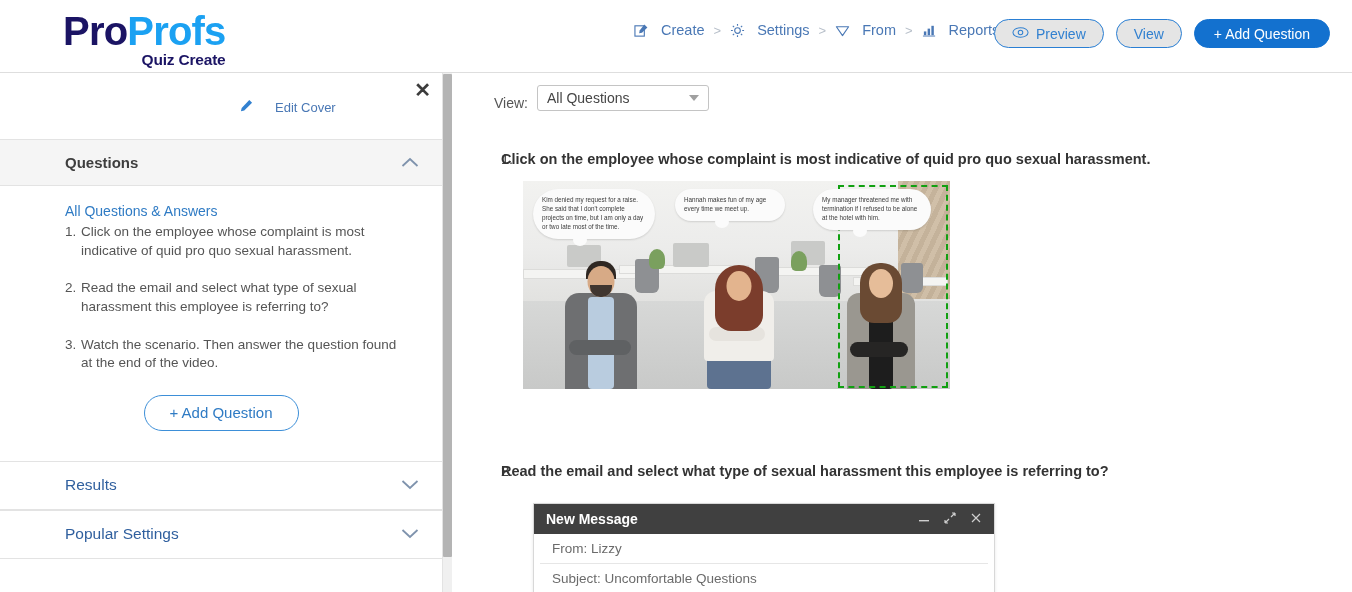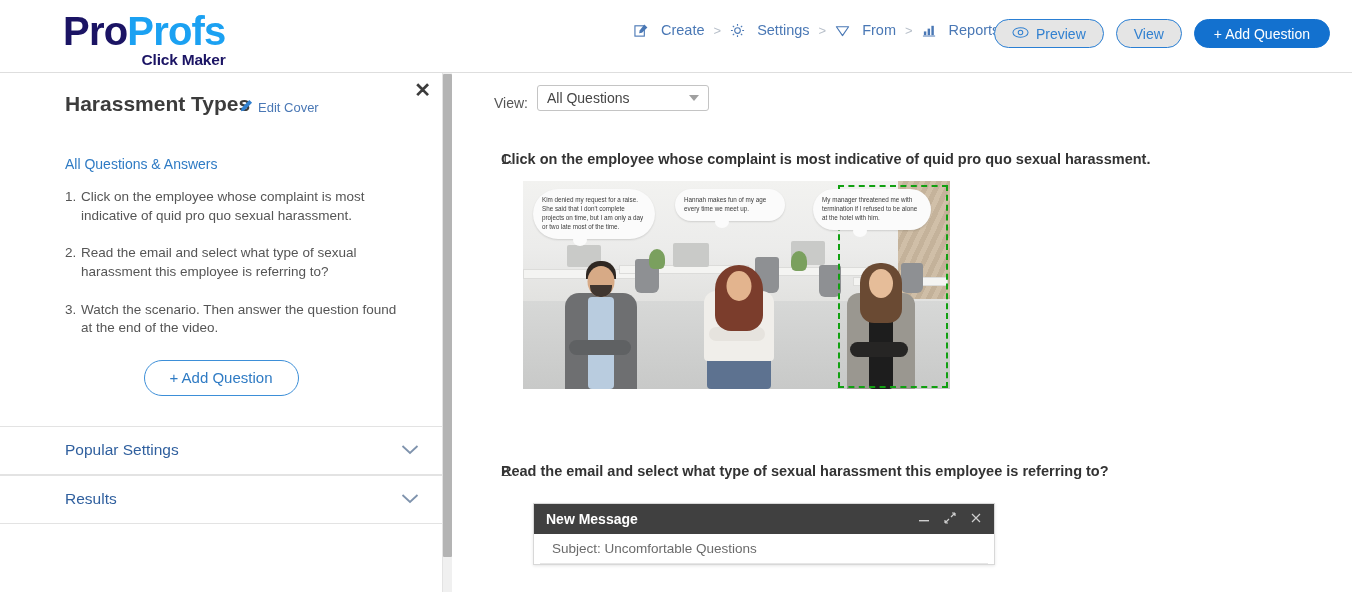--- a/index.html
+++ b/index.html
@@ -70,21 +70,21 @@
     width: 9px; height: 483px; background: #b4b4b4; border-radius: 1px;
   }
 
   .sb-header { position: relative; height: 66px; }
   .sb-title {
     position: absolute; left: 65px; top: 19px;
     font-size: 21px; color: #3c3c3c; font-weight: bold;
   }
   .edit-cover {
     position: absolute; left: 240px; top: 26px;
-    display: flex; align-items: center; gap: 5px;
+    display: flex; align-items: center; gap: 22px;
     font-size: 13px; color: #4a78b5; cursor: pointer;
   }
   .close-x {
     position: absolute; right: 11px; top: 7px;
     font-size: 20px; color: #3c3c3c; cursor: pointer;
     font-weight: bold; line-height: 1;
   }
 
   .sb-section {
     position: relative; height: 47px;
@@ -95,21 +95,21 @@
   .sb-section.plain { background: #ffffff; height: 49px; }
   .sb-section-label {
     margin-left: 65px; font-size: 15px; color: #3e3e3e; font-weight: bold;
   }
   .sb-section.plain .sb-section-label { color: #2f5f9e; font-weight: normal; font-size: 15.5px; }
   .sb-chevron { position: absolute; right: 23px; top: 50%; transform: translateY(-50%); }
 
   .sb-body { padding: 16px 0 0 0; }
   .all-qa {
     margin-left: 65px; font-size: 14px; color: #2f7bc4; cursor: pointer;
-    margin-bottom: 16px; display: inline-block;
+    margin-bottom: 4px; display: inline-block;
   }
   .q-list { margin: 0 0 0 0; }
   .q-item {
     display: flex; margin: 0 40px 19px 65px;
     font-size: 13.5px; color: #555; line-height: 1.38;
   }
   .q-num { width: 16px; flex: none; }
   .add-q-wrap { display: flex; justify-content: center; margin: 22px 0 30px 0; }
   .add-q-btn {
     border: 1px solid #3d8fd8; color: #2f7bc4; background: #fff;
@@ -207,21 +207,21 @@
     border-bottom: 1px solid #e6e6e6; margin: 0 6px;
   }
 </style>
 </head>
 <body>
 
 <div class="topbar">
 
   <div class="logo">
     <div class="logo-row1"><span class="logo-pro">Pro</span><span class="logo-profs">Profs</span></div>
-    <div class="logo-row2">Click Maker</div>
+    <div class="logo-row2">Quiz Create</div>
   </div>
 
   <div class="breadcrumb">
     <div class="crumb">
       <span>
         <svg width="15" height="15" viewBox="0 0 16 16">
             <rect x="1" y="3" width="10" height="11" fill="none" stroke="#4a78b5" stroke-width="1.2"></rect>
             <path d="M11 1.5 L14.3 4.8 L8.5 10.5 L5.5 11 L6 8z" fill="#4a78b5"></path>
           </svg>
       </span>
@@ -279,32 +279,39 @@
     </div>
     <div class="btn btn-primary">
       <span>+ Add Question</span>
     </div>
   </div>
 </div>
 
 <div class="sidebar">
 
   <div class="sb-header">
-    <div class="sb-title">Harassment Types</div>
     <div class="edit-cover">
       <span>
         <svg width="13" height="13" viewBox="0 0 14 14">
             <path d="M10 1 L13 4 L4.6 12.4 L1 13.2 L1.8 9.6z" fill="#3281d0"></path>
           </svg>
       </span>
       <span>Edit Cover</span>
     </div>
     <div class="close-x">✕</div>
   </div>
 
+  <div class="sb-section">
+    <div class="sb-section-label">Questions</div>
+    <span class="sb-chevron">
+      <svg width="18" height="11" viewBox="0 0 18 11">
+          <path d="M1.5 9 L9 2 L16.5 9" fill="none" stroke="#7f93ad" stroke-width="1.8"></path>
+        </svg>
+    </span>
+  </div>
 
   <div class="sb-body">
     <div class="all-qa">All Questions &amp; Answers</div>
 
     <div class="q-list">
       <div class="q-item">
         <span class="q-num">1.</span>
         <span>Click on the employee whose complaint is most indicative of quid pro quo sexual harassment.</span>
       </div>
       <div class="q-item">
@@ -318,30 +325,30 @@
     </div>
 
     <div class="add-q-wrap">
       <div class="add-q-btn">
         <span>+ Add Question</span>
       </div>
     </div>
   </div>
 
   <div class="sb-section plain">
-    <div class="sb-section-label">Popular Settings</div>
+    <div class="sb-section-label">Results</div>
     <span class="sb-chevron">
       <svg width="18" height="11" viewBox="0 0 18 11">
           <path d="M1.5 2 L9 9 L16.5 2" fill="none" stroke="#7f93ad" stroke-width="1.8"></path>
         </svg>
     </span>
   </div>
 
   <div class="sb-section plain">
-    <div class="sb-section-label">Results</div>
+    <div class="sb-section-label">Popular Settings</div>
     <span class="sb-chevron">
       <svg width="18" height="11" viewBox="0 0 18 11">
           <path d="M1.5 2 L9 9 L16.5 2" fill="none" stroke="#7f93ad" stroke-width="1.8"></path>
         </svg>
     </span>
   </div>
 </div>
 
 <div class="sb-scrollbar-track"></div>
 <div class="sb-scrollbar-thumb"></div>
@@ -442,19 +449,22 @@
                 </svg>
             </span>
             <span>
               <svg width="12" height="12" viewBox="0 0 12 12">
                   <path d="M2 2 L10 10 M10 2 L2 10" stroke="#cfcfcf" stroke-width="1.2"></path>
                 </svg>
             </span>
           </span>
         </div>
         <div class="email-field">
+          <span>From: Lizzy</span>
+        </div>
+        <div class="email-field">
           <span>Subject: Uncomfortable Questions</span>
         </div>
 
       </div>
     </div>
   </div>
 </div>
 
 </body></html>

